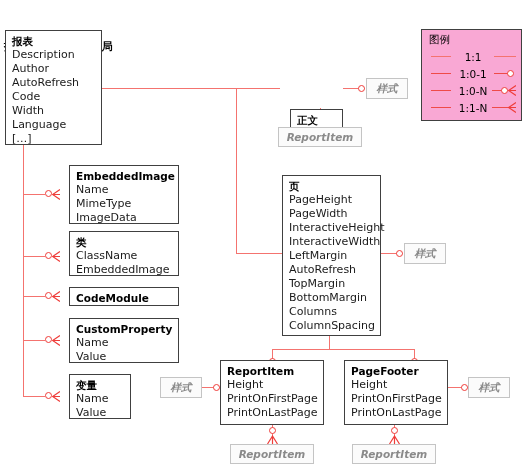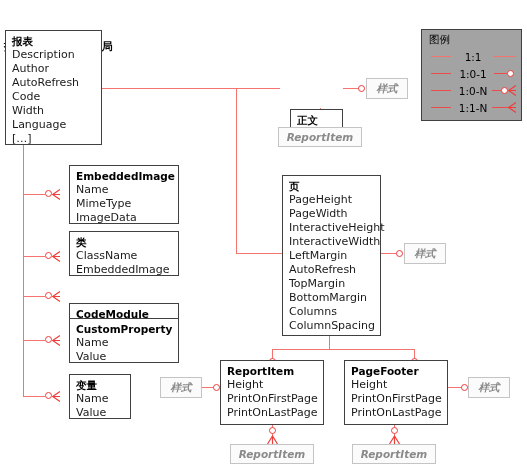--- a/index.html
+++ b/index.html
@@ -65,21 +65,21 @@
     justify-content: center;
     z-index: 4;
     white-space: nowrap;
   }
 
   
   #legend {
     position: absolute;
     box-sizing: border-box;
     border: 1.5px solid #404040;
-    background: #a3a3a3;
+    background: #f9a8d4;
     z-index: 4;
   }
   #legend .legend-title {
     font-size: 10.5px;
     color: #000000;
     padding: 3px 0 2px 7px;
     line-height: 13px;
   }
   .legend-row {
     display: flex;
@@ -276,21 +276,21 @@
     <div class="attr">MimeType</div>
     <div class="attr">ImageData</div>
   </div>
 
   <div class="entity" style="left:69px; top:231px; width:110px; height:45px;">
     <div class="ent-title">类</div>
     <div class="attr">ClassName</div>
     <div class="attr">EmbeddedImage</div>
   </div>
 
-  <div class="entity" style="left:69px; top:287px; width:110px; height:19px;margin-top:16px;">
+  <div class="entity" style="left:69px; top:287px; width:110px; height:19px;">
     <div class="ent-title">CodeModule</div>
   </div>
 
   <div class="entity" style="left:69px; top:318px; width:110px; height:45px;">
     <div class="ent-title">CustomProperty</div>
     <div class="attr">Name</div>
     <div class="attr">Value</div>
   </div>
 
   <div class="entity" style="left:69px; top:374px; width:62px; height:45px;">

